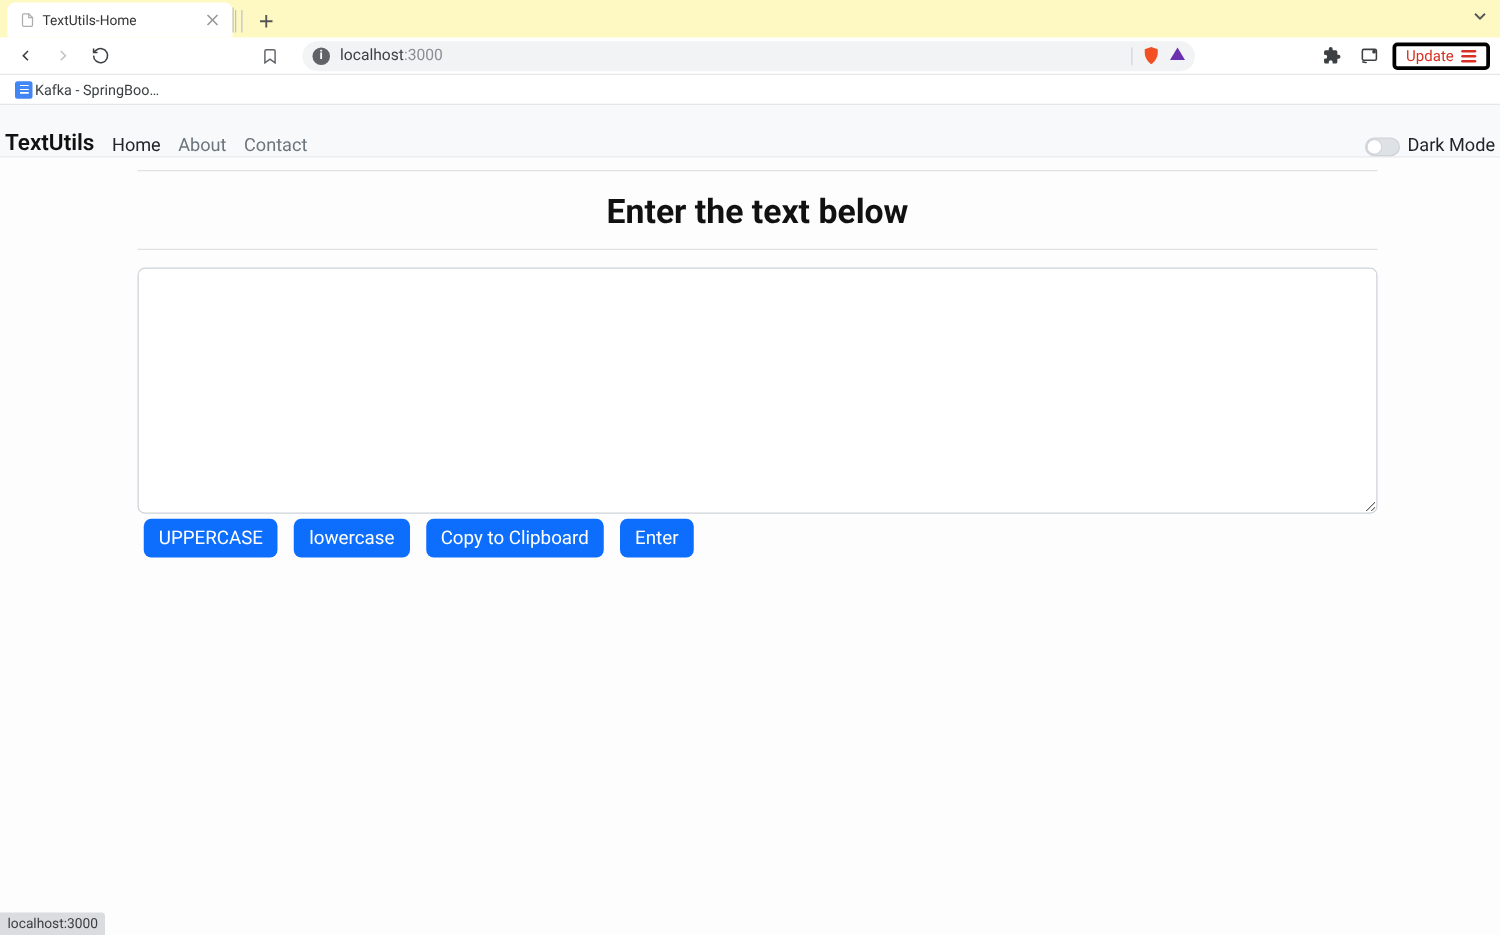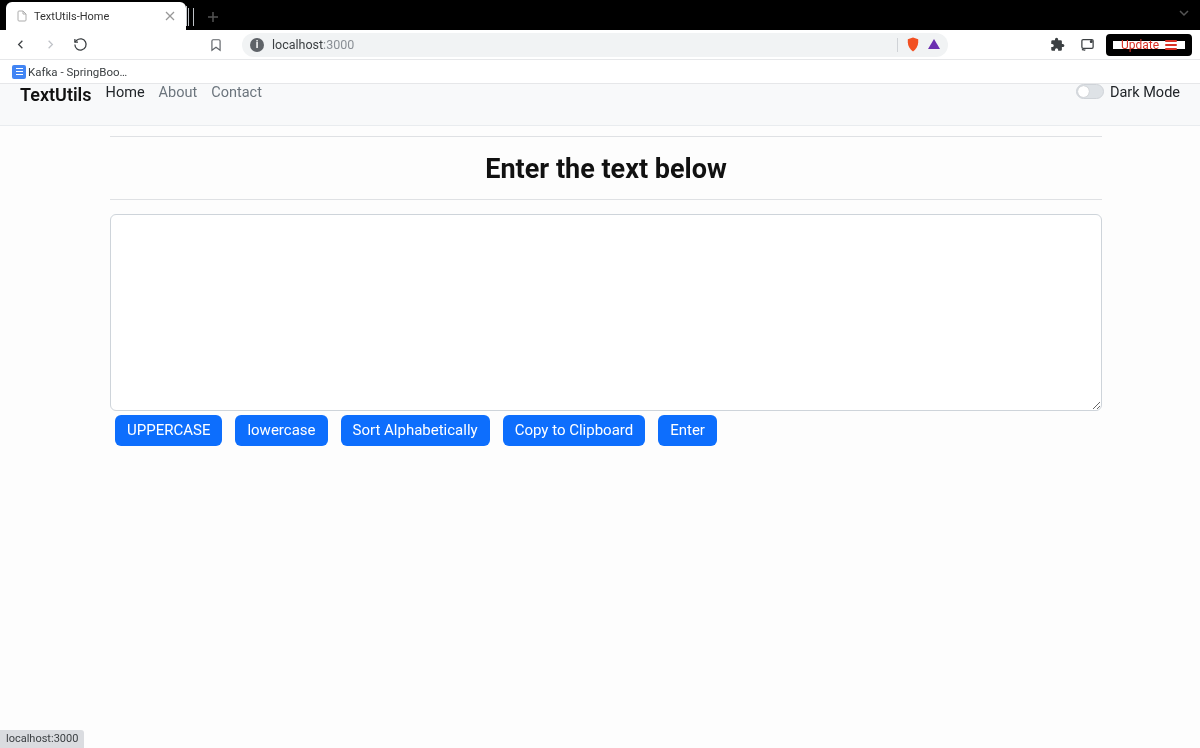--- a/index.html
+++ b/index.html
@@ -1,18 +1,18 @@
 <!DOCTYPE html>
 <html><head>
   <meta charset="utf-8">
   <style>
     * { margin:0; padding:0; box-sizing:border-box; font-family:-apple-system,BlinkMacSystemFont,"Segoe UI",Roboto,Helvetica,Arial,sans-serif; }
     body { width:1200px; height:748px; background:#fdfdfd; overflow:hidden; position:relative; }
     
-    .tabstrip { height:30px; background:#000000; display:flex; align-items:flex-end; padding-left:6px; position:relative; }
+    .tabstrip { height:30px; background:#fef9c3; display:flex; align-items:flex-end; padding-left:6px; position:relative; }
     .tab { height:28px; display:flex; align-items:center; padding:0 10px; font-size:11px; color:#555; gap:6px; border-top-left-radius:6px; border-top-right-radius:6px; position:relative; min-width:180px; }
     .tab.active { background:#fff; color:#333; }
     .tab.inactive { color:#888; }
     .tab .pg-icon { width:12px; height:12px; display:inline-flex; align-items:center; justify-content:center; opacity:.6; }
     .tab .close { width:12px; height:12px; display:inline-flex; align-items:center; justify-content:center; margin-left:6px; opacity:.6; font-size:13px; }
     .tab.active::after { content:""; position:absolute; right:-1px; top:4px; bottom:4px; width:1px; background:#bfc3c8; }
     .tabsep { width:1px; height:18px; background:#bfc3c8; margin:0 2px 4px; }
     .newtab { width:26px; height:26px; display:flex; align-items:center; justify-content:center; font-size:16px; color:#555; margin-left:4px; }
     .tabstrip .caret-down { position:absolute; right:10px; top:7px; color:#555; font-size:12px; }
 
@@ -21,31 +21,31 @@
     .tbtn.disabled { color:#bfc3c8; }
     .omni { flex:1; height:24px; background:#f1f3f4; border-radius:14px; margin:0 6px 0 8px; display:flex; align-items:center; padding:0 10px; gap:8px; font-size:12.5px; color:#8a8f95; position:relative; }
     .omni .b-left { width:14px; height:14px; display:flex; align-items:center; justify-content:center; color:#9aa0a6; margin-left:-2px; }
     .omni .b-left.dark { background:#5f6368; color:#fff; border-radius:50%; width:14px; height:14px; font-size:10px; font-weight:700; }
     .omni .addr { color:#8a8f95; }
     .omni .addr .emph { color:#3c4043; }
     .omni .right-icons { position:absolute; right:8px; display:flex; align-items:center; gap:8px; }
     .omni .sep { width:1px; height:14px; background:#d0d3d7; }
     .brave-ico { color:#f25022; font-size:13px; }
     .tri-ico { width:0; height:0; border-left:6px solid transparent; border-right:6px solid transparent; border-bottom:10px solid #6b2fb0; display:inline-block; }
-    .update-btn { border:7px solid #000000; color:#d93025; border-radius:4px; height:22px; padding:0 8px; display:flex; align-items:center; gap:6px; font-size:12px; }
+    .update-btn { border:3px solid #000000; color:#d93025; border-radius:4px; height:22px; padding:0 8px; display:flex; align-items:center; gap:6px; font-size:12px; }
     .update-ico { display:inline-flex; flex-direction:column; gap:2px; }
     .update-ico span { width:12px; height:2px; background:#d93025; border-radius:1px; }
 
     .bmbar { height:24px; background:#fff; display:flex; align-items:center; padding:0 12px; gap:2px; font-size:11.5px; color:#3c4043; border-bottom:1px solid #e6e7e9; }
     .docs-ico { width:14px; height:14px; background:#4285f4; border-radius:2px; display:inline-flex; align-items:center; justify-content:center; }
     .docs-ico::after { content:""; width:7px; height:7px; background:repeating-linear-gradient(#fff 0 1px, transparent 1px 3px); }
     .bmlabel { white-space:nowrap; overflow:hidden; text-overflow:ellipsis; max-width:100px; }
 
     
-    .app-nav { height:42px; background:#f8f9fa; display:flex; align-items:flex-start; padding:0 20px; border-bottom:1px solid #e9ecef; }
+    .app-nav { height:42px; background:#f8f9fa; display:flex; align-items:flex-end; padding:0 4px; border-bottom:1px solid #e9ecef; }
     .brand { font-size:18px; font-weight:600; color:#111; margin-right:14px; }
     .navlink { font-size:14.5px; color:#6c757d; margin-right:14px; }
     .navlink.active { color:#212529; }
     .spacer { flex:1; }
     .switch { width:28px; height:15px; background:#dee2e6; border-radius:10px; position:relative; margin-right:6px; border:1px solid #cfd3d8; }
     .switch::after { content:""; position:absolute; left:1px; top:1px; width:11px; height:11px; background:#fff; border-radius:50%; box-shadow:0 0 1px rgba(0,0,0,.3); }
     .switch-label { font-size:14.5px; color:#212529; }
 
     
     .page { padding:0 0 0 12px; }
@@ -180,20 +180,19 @@
 
 <div class="page">
   <div class="wrap">
     <hr class="thin">
     <h1 class="title">Enter the text below</h1>
     <hr class="thin2">
     <textarea class="textarea" value="" style=""></textarea>
     <div class="btnrow">
       <button class="btn">UPPERCASE</button>
       <button class="btn">lowercase</button>
-      <button class="btn">Sort Alphabetically</button>
       <button class="btn">Copy to Clipboard</button>
       <button class="btn">Enter</button>
     </div>
   </div>
 </div>
 
 <div class="statusbar">localhost:3000</div>
 
 </body></html>

